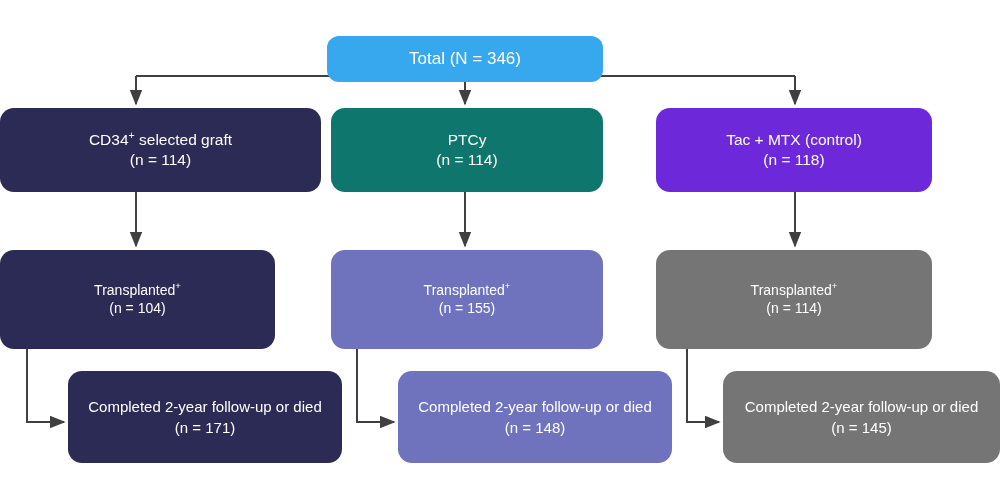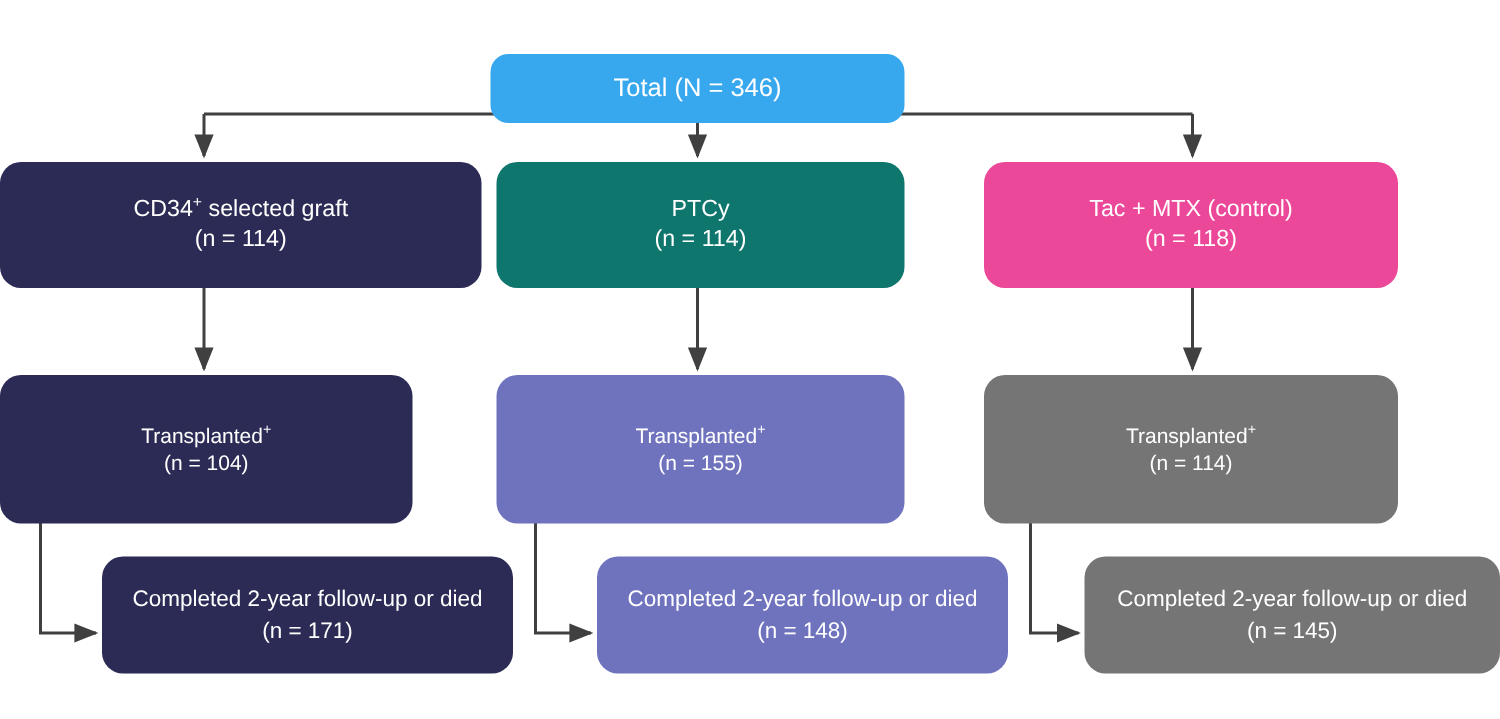--- a/index.html
+++ b/index.html
@@ -74,21 +74,21 @@
     top: 250px;
     height: 99px;
     font-size: 14px;
   }
   #node-tx-cd34 { left: 0px;   width: 275px; }
   #node-tx-ptcy { left: 331px; width: 272px; }
   #node-tx-tac  { left: 656px; width: 276px; }
   
   .row-outcome {
     top: 371px;
-    height: 78px;
+    height: 92px;
     font-size: 15px;
   }
   #node-out-cd34 { left: 68px;  width: 274px; }
   #node-out-ptcy { left: 398px; width: 274px; }
   #node-out-tac  { left: 723px; width: 277px; }
   .outcome-text {
     max-width: 238px;
     margin-bottom: 2px;
   }
 </style>
@@ -130,21 +130,21 @@
   <div class="node row-arm" id="node-cd34" style="background:#2B2B55;">
     <span class="line"><span>CD34</span><sup>+</sup><span> selected graft</span></span>
     <span class="line">(n = 114)</span>
   </div>
 
   <div class="node row-arm" id="node-ptcy" style="background:#0f766e;">
     <span class="line">PTCy</span>
     <span class="line">(n = 114)</span>
   </div>
 
-  <div class="node row-arm" id="node-tac" style="background:#ec4899;">
+  <div class="node row-arm" id="node-tac" style="background:#6d28d9;">
     <span class="line">Tac + MTX (control)</span>
     <span class="line">(n = 118)</span>
   </div>
 
   <div class="node row-transplanted" id="node-tx-cd34" style="background:#2B2B55;">
     <span class="line"><span>Transplanted</span><sup>+</sup></span>
     <span class="line">(n = 104)</span>
   </div>
 
   <div class="node row-transplanted" id="node-tx-ptcy" style="background:#6F73BE;">

